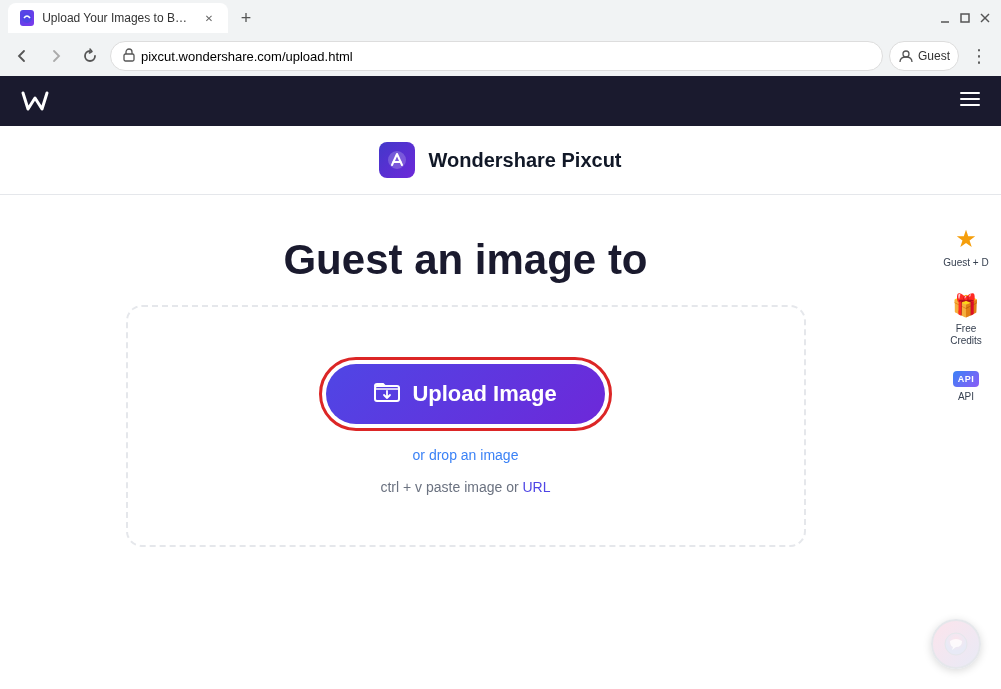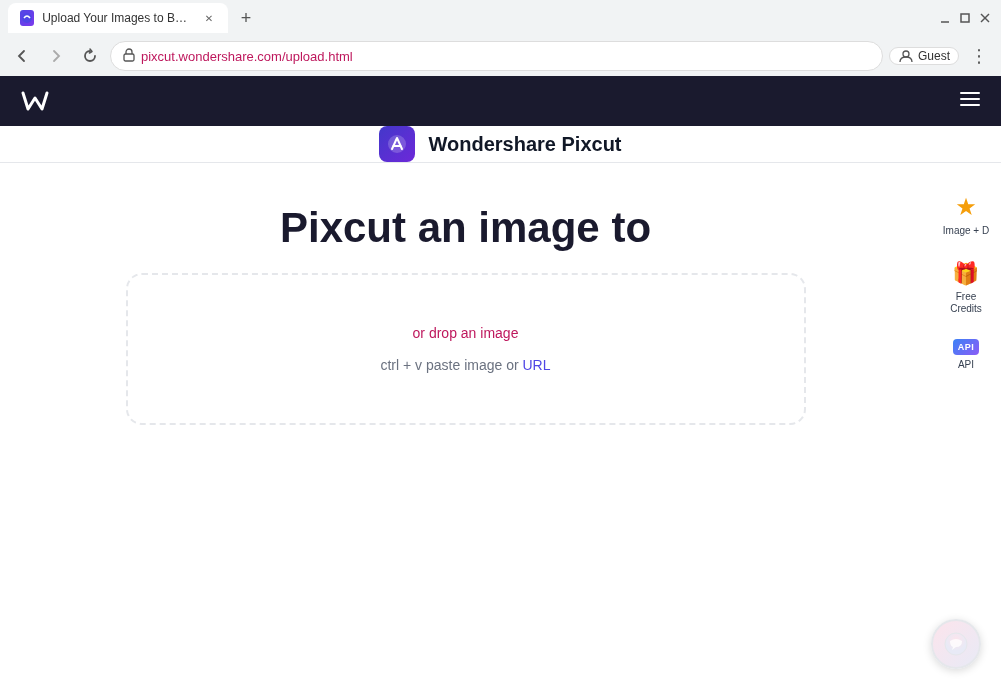--- a/index.html
+++ b/index.html
@@ -13,54 +13,54 @@
     .browser-tab-title { font-size: 12px; color: #333; white-space: nowrap; overflow: hidden; text-overflow: ellipsis; max-width: 160px; }
     .browser-tab-close { width: 16px; height: 16px; border-radius: 50%; display: flex; align-items: center; justify-content: center; cursor: pointer; color: #666; font-size: 10px; }
     .new-tab-btn { width: 28px; height: 28px; border-radius: 50%; display: flex; align-items: center; justify-content: center; cursor: pointer; color: #555; font-size: 18px; }
     .window-controls { margin-left: auto; display: flex; gap: 4px; align-items: center; }
     .win-btn { width: 16px; height: 16px; display: flex; align-items: center; justify-content: center; cursor: pointer; color: #555; }
 
     .browser-nav-bar { display: flex; align-items: center; height: 40px; background: #f1f3f4; padding: 0 8px; gap: 6px; }
     .nav-btn { width: 28px; height: 28px; border-radius: 50%; display: flex; align-items: center; justify-content: center; cursor: pointer; color: #555; font-size: 16px; }
     .address-bar { flex: 1; background: white; border-radius: 20px; height: 30px; display: flex; align-items: center; padding: 0 12px; gap: 6px; border: 1px solid #ddd; }
     .lock-icon { color: #555; font-size: 12px; }
-    .address-text { font-size: 13px; color: #be185d; flex: 1; }
-    .profile-btn { display: flex; align-items: center; gap: 4px; padding: 4px 8px; border-radius: 20px; cursor: pointer; background: white; border: 1px solid #ddd; height: 18px; text-align: center; }
+    .address-text { font-size: 13px; color: #000000; flex: 1; }
+    .profile-btn { display: flex; align-items: center; gap: 4px; padding: 4px 8px; border-radius: 20px; cursor: pointer; background: white; border: 1px solid #ddd; height: 30px; text-align: center; }
     .profile-text { font-size: 12px; color: #333; }
     .menu-btn { width: 28px; height: 28px; border-radius: 50%; display: flex; align-items: center; justify-content: center; cursor: pointer; color: #555; font-size: 18px; }
 
     
     .app-wrapper { background: white; height: calc(689px - 76px); display: flex; flex-direction: column; }
 
     
     .app-header { background: #1a1a2e; height: 50px; display: flex; align-items: center; padding: 0 20px; position: relative; }
     .header-logo { display: flex; align-items: center; }
     .logo-icon { width: 30px; height: 30px; }
     .header-menu { margin-left: auto; color: white; font-size: 20px; cursor: pointer; }
 
     
-    .brand-bar { display: flex; align-items: center; justify-content: center; border-bottom: 1px solid #e5e7eb; gap: 13px; }
+    .brand-bar { display: flex; align-items: center; justify-content: center; padding: 16px; border-bottom: 1px solid #e5e7eb; gap: 13px; }
     .brand-icon { width: 36px; height: 36px; border-radius: 8px; background: linear-gradient(135deg, #4338ca, #6d28d9); display: flex; align-items: center; justify-content: center; font-size: 20px; }
     .brand-name { font-size: 20px; font-weight: 600; color: #111827; }
 
     
     .main-content { flex: 1; display: flex; overflow: hidden; background: white; }
     .content-area { flex: 1; display: flex; flex-direction: column; align-items: center; padding: 40px 20px 20px; }
 
     .page-title { font-size: 42px; font-weight: 800; color: #1a1a2e; text-align: center; line-height: 1.2; margin-bottom: 20px; }
     .page-subtitle { font-size: 16px; color: #9ca3af; text-align: center; margin-bottom: 40px; }
 
     
     .upload-card { background: white; border: 2px dashed #e5e7eb; border-radius: 16px; width: 680px; padding: 50px 40px; display: flex; flex-direction: column; align-items: center; gap: 16px; }
 
     .upload-btn-wrapper { border: 3px solid #dc2626; border-radius: 50px; padding: 4px; }
     .upload-btn { background: linear-gradient(135deg, #4f46e5, #6d28d9); color: white; border: none; border-radius: 50px; padding: 16px 48px; font-size: 22px; font-weight: 700; cursor: pointer; display: flex; align-items: center; gap: 12px; }
     .upload-btn-icon { font-size: 22px; }
 
-    .drop-text { font-size: 14px; color: #be185d; }
+    .drop-text { font-size: 14px; color: #3b82f6; }
     .paste-text { font-size: 14px; color: #6b7280; }
     .paste-link { color: #4f46e5; cursor: pointer; }
 
     
     .sidebar-widgets { width: 70px; display: flex; flex-direction: column; align-items: center; padding-top: 20px; gap: 4px; }
     .widget { display: flex; flex-direction: column; align-items: center; gap: 4px; padding: 10px 6px; cursor: pointer; border-radius: 8px; width: 60px; }
     .widget-label { font-size: 10px; color: #374151; text-align: center; line-height: 1.2; }
 
     .star-icon { color: #f59e0b; font-size: 24px; }
     .gift-icon { font-size: 22px; }
@@ -174,38 +174,51 @@
     </div>
     <span class="brand-name">Wondershare Pixcut</span>
   </div>
 
   <div class="content-relative">
     <div class="main-content">
 
       <div class="content-area">
 
         <div class="page-title">
-          <div>Pixcut an image to</div>
+          <div>Guest an image to</div>
         </div>
 
 
         <div class="upload-card">
+          <div class="upload-btn-wrapper">
+            <button class="upload-btn">
+              <span class="upload-btn-icon">
+                <svg width="26" height="22" viewBox="0 0 26 22" fill="none">
+                  <rect x="1" y="6" width="24" height="15" rx="2" stroke="white" stroke-width="2" fill="none"></rect>
+                  <path d="M1 9H25" stroke="white" stroke-width="1.5"></path>
+                  <path d="M1 6C1 4.9 1.9 4 3 4H9L11 6" stroke="white" stroke-width="2" fill="none" stroke-linecap="round"></path>
+                  <path d="M13 11 L13 18 M10 15 L13 18 L16 15" stroke="white" stroke-width="1.8" stroke-linecap="round" stroke-linejoin="round"></path>
+                </svg>
+              </span>
+              <span>Upload Image</span>
+            </button>
+          </div>
           <p class="drop-text">or drop an image</p>
           <p class="paste-text">
             <span>ctrl + v paste image or</span>
             <a class="paste-link">URL</a>
           </p>
         </div>
 
       </div>
 
       <div class="sidebar-widgets">
         <div class="widget">
           <span class="star-icon">★</span>
-          <span class="widget-label">Image + D</span>
+          <span class="widget-label">Guest + D</span>
         </div>
         <div class="widget">
           <span class="gift-icon">🎁</span>
           <span class="widget-label">Free<br>Credits</span>
         </div>
         <div class="widget">
           <span class="api-badge">API</span>
           <span class="widget-label">API</span>
         </div>
       </div>

